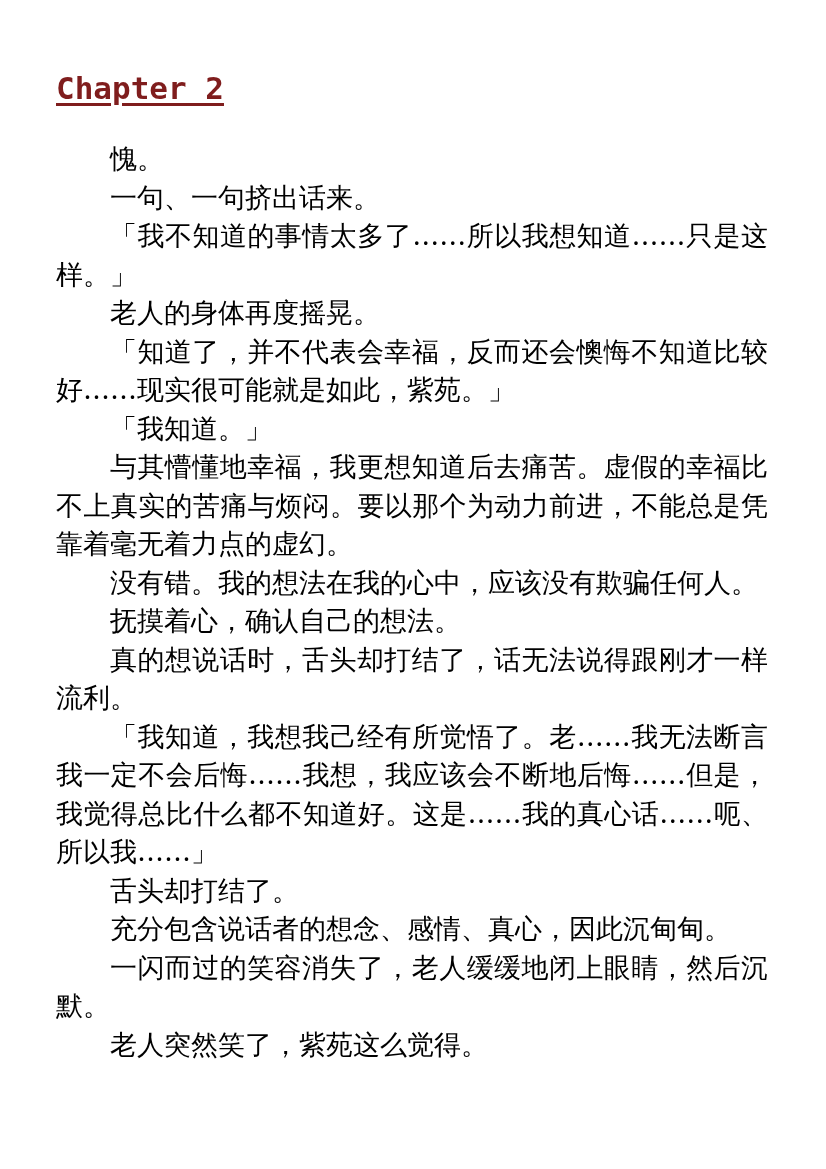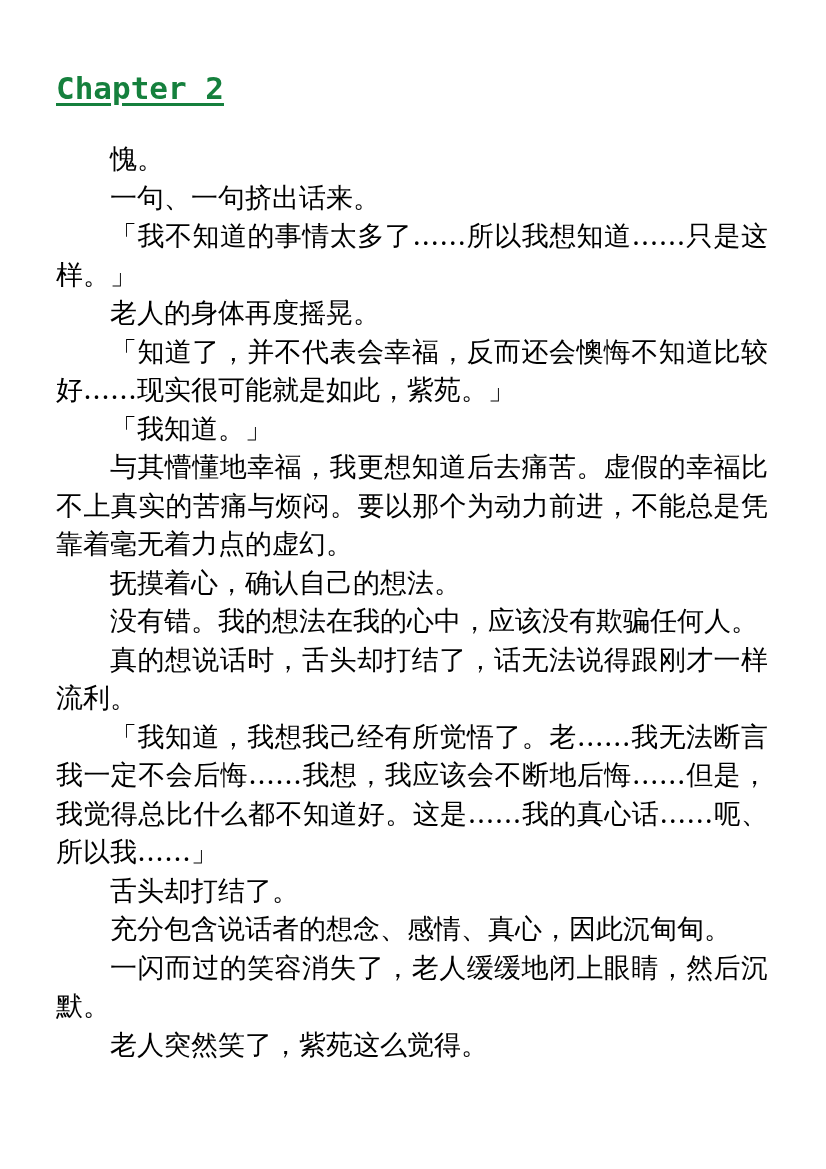--- a/index.html
+++ b/index.html
@@ -15,21 +15,21 @@
     color: #000000;
     overflow: hidden;
     box-sizing: border-box;
   }
   .chapter-title {
     margin: 70px 0 0 56px;
     font-family: "DejaVu Sans Mono", "Liberation Mono", monospace;
     font-weight: bold;
     font-size: 31px;
     line-height: 36px;
-    color: #15803d;
+    color: #7f1d1d;
     text-decoration: underline;
     text-decoration-thickness: 3px;
     text-underline-offset: 4px;
     display: inline-block;
   }
   .content {
     margin: 34px 56px 0 56px;
     width: 712px;
     font-family: "DejaVu Serif", "Liberation Serif", serif;
     font-size: 27px;
@@ -53,22 +53,22 @@
   <h1 class="chapter-title">Chapter_2</h1>
 
   <div class="content">
     <p>愧。</p>
     <p>一句、一句挤出话来。</p>
     <p>「我不知道的事情太多了……所以我想知道……只是这样。」</p>
     <p>老人的身体再度摇晃。</p>
     <p>「知道了，并不代表会幸福，反而还会懊悔不知道比较好……现实很可能就是如此，紫苑。」</p>
     <p>「我知道。」</p>
     <p>与其懵懂地幸福，我更想知道后去痛苦。虚假的幸福比不上真实的苦痛与烦闷。要以那个为动力前进，不能总是凭靠着毫无着力点的虚幻。</p>
+    <p>没有错。我的想法在我的心中，应该没有欺骗任何人。</p>
     <p>抚摸着心，确认自己的想法。</p>
-    <p>没有错。我的想法在我的心中，应该没有欺骗任何人。</p>
     <p>真的想说话时，舌头却打结了，话无法说得跟刚才一样流利。</p>
     <p>「我知道，我想我己经有所觉悟了。老……我无法断言我一定不会后悔……我想，我应该会不断地后悔……但是，我觉得总比什么都不知道好。这是……我的真心话……呃、所以我……」</p>
     <p>舌头却打结了。</p>
     <p>充分包含说话者的想念、感情、真心，因此沉甸甸。</p>
     <p>一闪而过的笑容消失了，老人缓缓地闭上眼睛，然后沉默。</p>
     <p>老人突然笑了，紫苑这么觉得。</p>
   </div>
 </div>
 
 </body></html>

